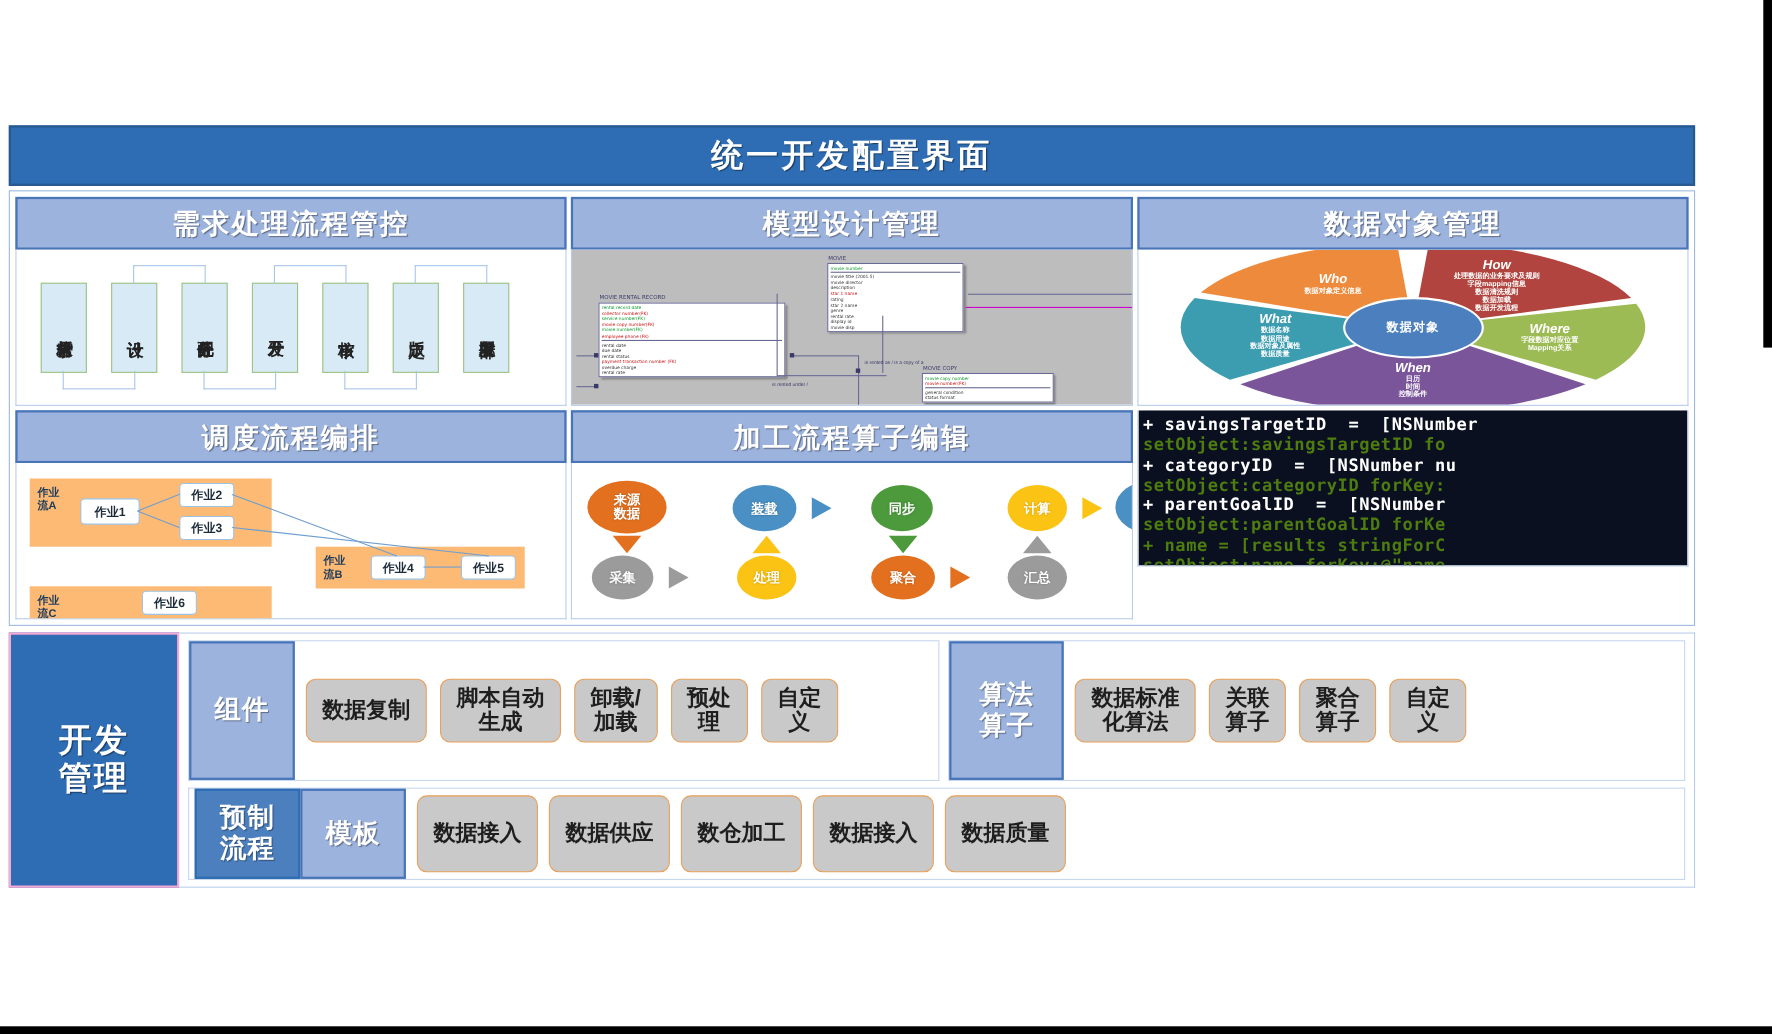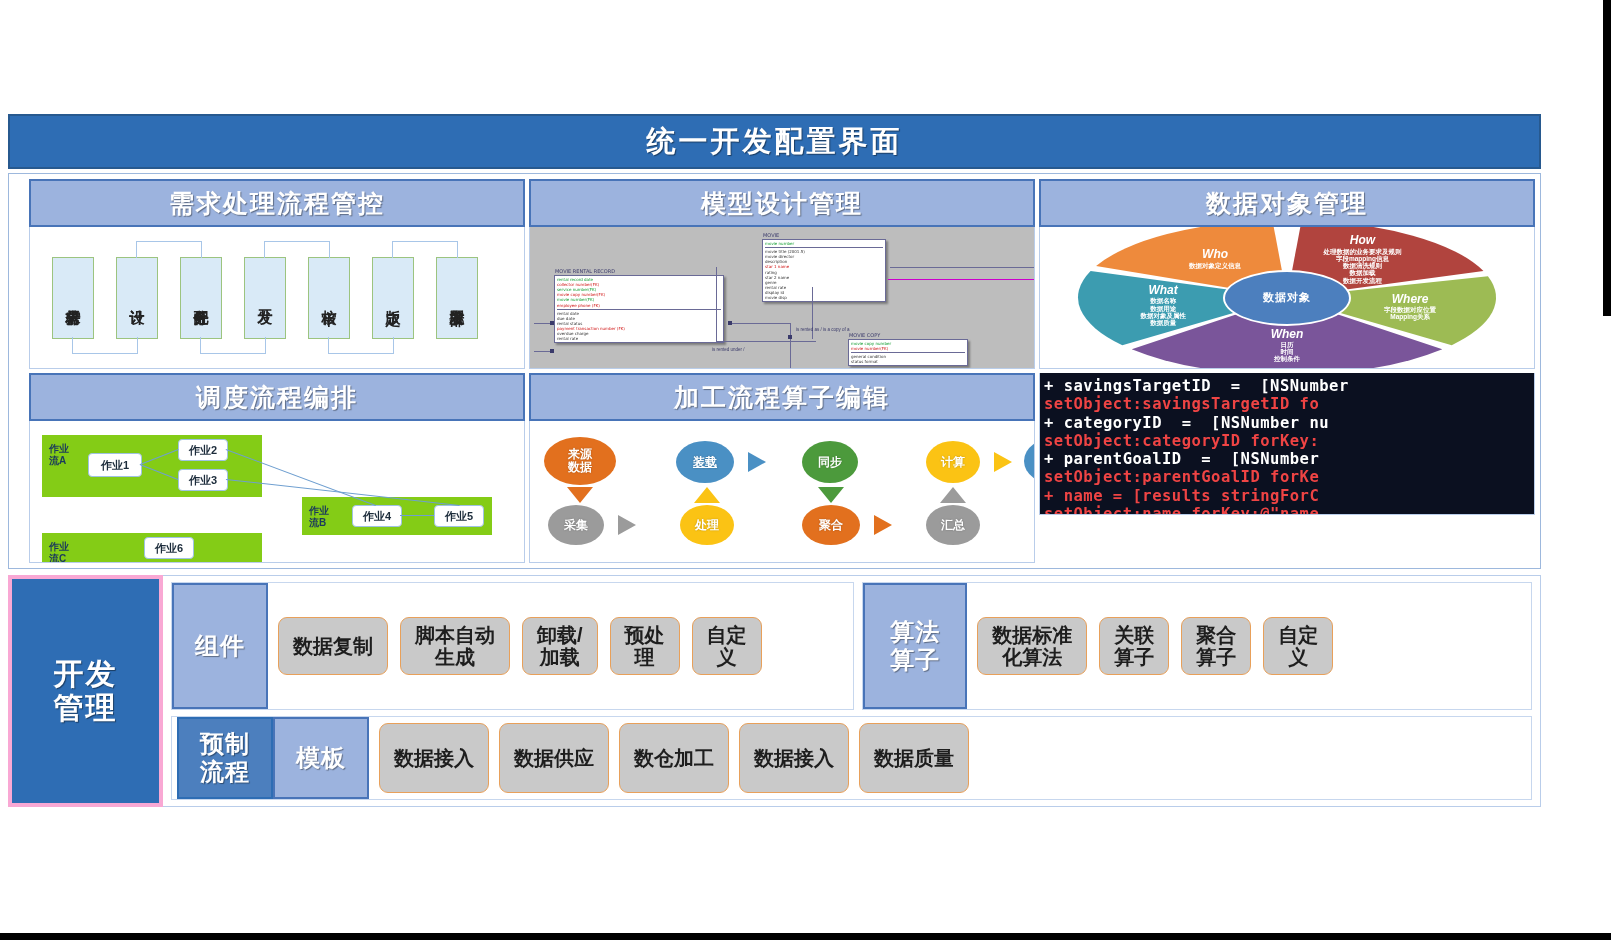--- a/index.html
+++ b/index.html
@@ -22,21 +22,21 @@
     color:#fff;font-weight:bold;font-size:29px;letter-spacing:3px;
     text-shadow:1px 1px 1px rgba(0,0,0,.45);
     box-sizing:border-box;
   }
 
   
   .panels{
     margin-top:4px;border:1px solid #9db8dd;background:#fff;
     padding:5px;box-sizing:border-box;
   }
-  .prow{display:flex;gap:4px;margin-left:15px;}
+  .prow{display:flex;gap:4px;}
   .pcol{flex:1;display:flex;flex-direction:column;min-width:0;}
   .pcol.wide{flex:1.02;}
   .phead{
     height:48px;background:#9CB3DE;border:2px solid #4874B8;
     display:flex;align-items:center;justify-content:center;
     color:#fff;font-weight:bold;font-size:25px;letter-spacing:2px;
     text-shadow:1px 1px 1px rgba(0,0,0,.4);box-sizing:border-box;
   }
   .pbody{height:142px;border:1px solid #b9cdea;border-top:none;background:#fff;
          position:relative;overflow:hidden;box-sizing:border-box;}
@@ -75,21 +75,21 @@
   .seglbl{position:absolute;color:#fff;text-align:center;line-height:1.12;pointer-events:none;}
   .seglbl .en{font-size:12px;font-style:italic;font-weight:bold;display:block;}
   .seglbl .cn{font-size:6.5px;display:block;font-weight:bold;}
   .hub{position:absolute;left:50%;top:50%;transform:translate(-50%,-50%);
        width:124px;height:52px;border-radius:50%;background:#4C7FBE;border:2px solid #fff;
        display:flex;align-items:center;justify-content:center;color:#fff;
        font-size:11px;font-weight:bold;letter-spacing:1px;}
 
   
   .sched{position:absolute;inset:0;}
-  .swim{position:absolute;background:#84cc16;}
+  .swim{position:absolute;background:#fdba74;}
   .swim .wlabel{position:absolute;left:7px;top:8px;font-size:10px;font-weight:bold;color:#1b3a5c;line-height:1.15;}
   .job{position:absolute;background:#fff;border:1px solid #9fc2e2;border-radius:4px;
        display:flex;align-items:center;justify-content:center;
        font-size:11px;font-weight:bold;color:#1b2b3a;}
   .jline{position:absolute;background:#6f9fd0;height:1px;transform-origin:0 0;}
 
   
   .ops{position:absolute;inset:0;}
   .opnode{position:absolute;border-radius:50%;display:flex;flex-direction:column;
           align-items:center;justify-content:center;color:#fff;font-weight:bold;
@@ -98,26 +98,26 @@
   .tri.right{border-top:10px solid transparent;border-bottom:10px solid transparent;}
   .tri.down{border-left:13px solid transparent;border-right:13px solid transparent;}
   .tri.up{border-left:13px solid transparent;border-right:13px solid transparent;}
 
   
   .code{position:absolute;inset:0;background:#0b1020;overflow:hidden;
         font-family:"DejaVu Sans Mono","Liberation Mono",monospace;
         font-size:15.5px;font-weight:bold;line-height:1.18;padding:4px 0 0 4px;
         letter-spacing:.5px;white-space:pre;}
   .code .l{display:block;}
-  .c-w{color:#ffffff;} .c-c{color:#ef4444;}
+  .c-w{color:#ffffff;} .c-c{color:#4d7c0f;}
 
   
   .bottom{margin-top:6px;display:flex;height:232px;}
   .devmgmt{
-    width:155px;background:#2E6DB4;border:4px solid #f9a8d4;
+    width:155px;background:#2E6DB4;border:2px solid #f9a8d4;
     display:flex;align-items:center;justify-content:center;flex-direction:column;
     color:#fff;font-weight:bold;font-size:30px;line-height:1.15;letter-spacing:2px;
     text-shadow:1px 1px 1px rgba(0,0,0,.45);box-sizing:border-box;
   }
   .devbody{flex:1;border:1px solid #b9cdea;border-left:none;background:#fff;
            display:flex;flex-direction:column;box-sizing:border-box;padding:6px 8px;gap:6px;}
   .devrow{display:flex;gap:8px;}
   .devrow.r1{height:128px;}
   .devrow.r2{flex:1;}
   .group{display:flex;border:1px solid #c7d7ee;background:#fff;box-sizing:border-box;}

